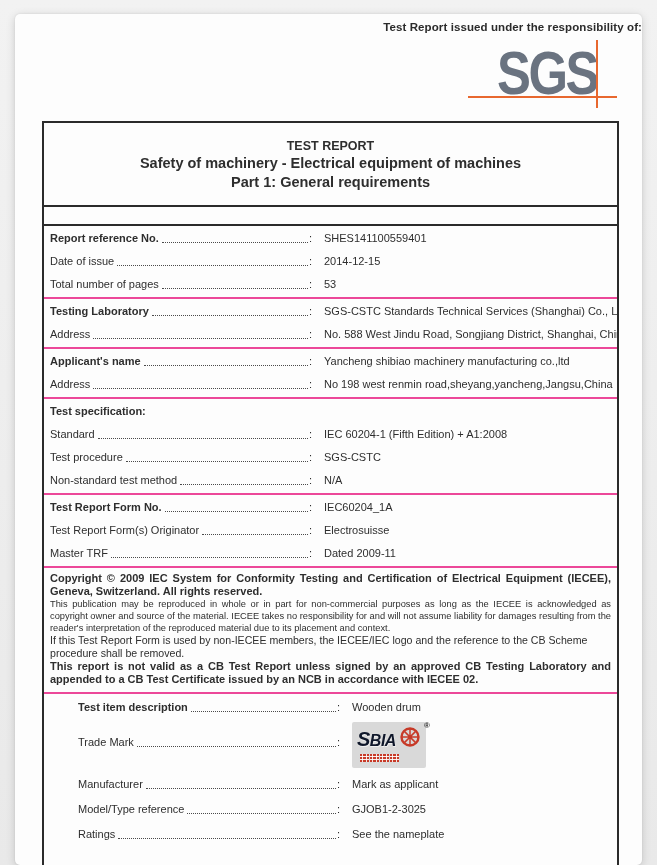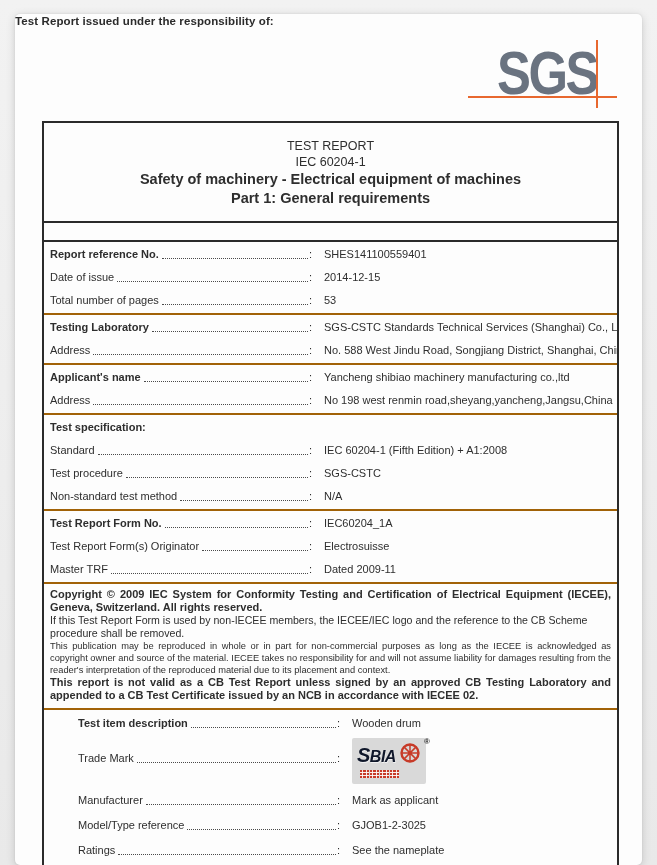--- a/index.html
+++ b/index.html
@@ -15,22 +15,22 @@
   .page {
     position: absolute;
     left: 15px; top: 14px;
     width: 627px; height: 851px;
     background: #fdfdfd;
     border-radius: 5px;
     box-shadow: 0 2px 10px rgba(0,0,0,0.16), 0 0 2px rgba(0,0,0,0.10);
     overflow: hidden;
   }
   .doc-header {
-    position: absolute; left: 0; right: 0; top: 1px;
-    text-align: left;
+    position: absolute; left: 0; right: 0; top: 7px;
+    text-align: right;
     font-size: 11.5px; font-weight: bold; color: #2b2b2b;
     letter-spacing: 0.1px;
   }
   
   .sgs-wrap { position: absolute; top: 26px; right: 45px; height: 56px; display: flex; align-items: flex-end; }
   .sgs-text {
     font-size: 62px; font-weight: bold; line-height: 0.74;
     color: #6a7380;
     letter-spacing: -3px;
     transform: scaleX(0.82);
@@ -43,25 +43,25 @@
   .report-table {
     position: absolute;
     left: 27px; top: 107px;
     width: 577px; height: 744px;
     border: 2px solid #2b2b2b;
     border-bottom: none;
     background: #fdfdfd;
     overflow: hidden;
   }
   .title-block { text-align: center; padding: 15px 8px 13px 8px; border-bottom: 2px solid #2b2b2b; }
-  .title-block .t-sm { font-size: 12.5px; font-weight: normal; line-height: 16px; }
+  .title-block .t-sm { font-size: 12.5px; font-weight: bold; line-height: 16px; }
   .title-block .t-lg { font-size: 14.5px; font-weight: bold; line-height: 19px; }
   .spacer-row { height: 19px; border-bottom: 2px solid #2b2b2b; }
 
-  .section { border-bottom: 2px solid #a16207; padding: 1px 0; }
+  .section { border-bottom: 2px solid #ec4899; padding: 1px 0; }
   .section:last-child { border-bottom: none; }
 
   .row { display: flex; align-items: center; height: 23px; padding: 0 5px 0 6px; font-size: 11px; }
   .row.bold .label-text { font-weight: bold; }
   .label-cell { display: flex; width: 262px; flex: none; align-items: flex-end; }
   .label-text { white-space: nowrap; line-height: 13px; }
   .leader { flex: 1; min-width: 8px; border-bottom: 1.6px dotted #4a4a4a; margin: 0 1px 2px 3px; }
   .colon { line-height: 13px; }
   .value-cell { margin-left: 12px; line-height: 13px; white-space: nowrap; }
 
@@ -106,21 +106,20 @@
 
     <div class="sgs-wrap">
       <span class="sgs-text">SGS</span>
     </div>
     <div class="sgs-hline"></div>
     <div class="sgs-vline"></div>
 
     <div class="report-table">
       <div class="title-block">
         <div class="t-sm">TEST REPORT</div>
-        <div class="t-sm">IEC 60204-1</div>
         <div class="t-lg">Safety of machinery - Electrical equipment of machines</div>
         <div class="t-lg">Part 1: General requirements</div>
       </div>
       <div class="spacer-row"></div>
       <div id="sections">
           <div class="section">
             <div class="row bold">
               <div class="label-cell">
                 <span class="label-text">Report reference No.</span>
                 <span class="leader"></span>
@@ -234,22 +233,22 @@
               <div class="label-cell">
                 <span class="label-text">Master TRF</span>
                 <span class="leader"></span>
                 <span class="colon">:</span>
               </div>
               <div class="value-cell">Dated 2009-11</div>
             </div>
           </div>
           <div class="section paragraphs">
             <p class="para bold">Copyright © 2009 IEC System for Conformity Testing and Certification of Electrical Equipment (IECEE), Geneva, Switzerland. All rights reserved.</p>
+            <p class="para fine">This publication may be reproduced in whole or in part for non-commercial purposes as long as the IECEE is acknowledged as copyright owner and source of the material. IECEE takes no responsibility for and will not assume liability for damages resulting from the reader's interpretation of the reproduced material due to its placement and context.</p>
             <p class="para normal">If this Test Report Form is used by non-IECEE members, the IECEE/IEC logo and the reference to the CB Scheme procedure shall be removed.</p>
-            <p class="para fine">This publication may be reproduced in whole or in part for non-commercial purposes as long as the IECEE is acknowledged as copyright owner and source of the material. IECEE takes no responsibility for and will not assume liability for damages resulting from the reader's interpretation of the reproduced material due to its placement and context.</p>
             <p class="para bold">This report is not valid as a CB Test Report unless signed by an approved CB Testing Laboratory and appended to a CB Test Certificate issued by an NCB in accordance with IECEE 02.</p>
           </div>
           <div class="section fields-last">
             <div class="row bold">
               <div class="label-cell">
                 <span class="label-text">Test item description</span>
                 <span class="leader"></span>
                 <span class="colon">:</span>
               </div>
               <div class="value-cell">Wooden drum</div>

